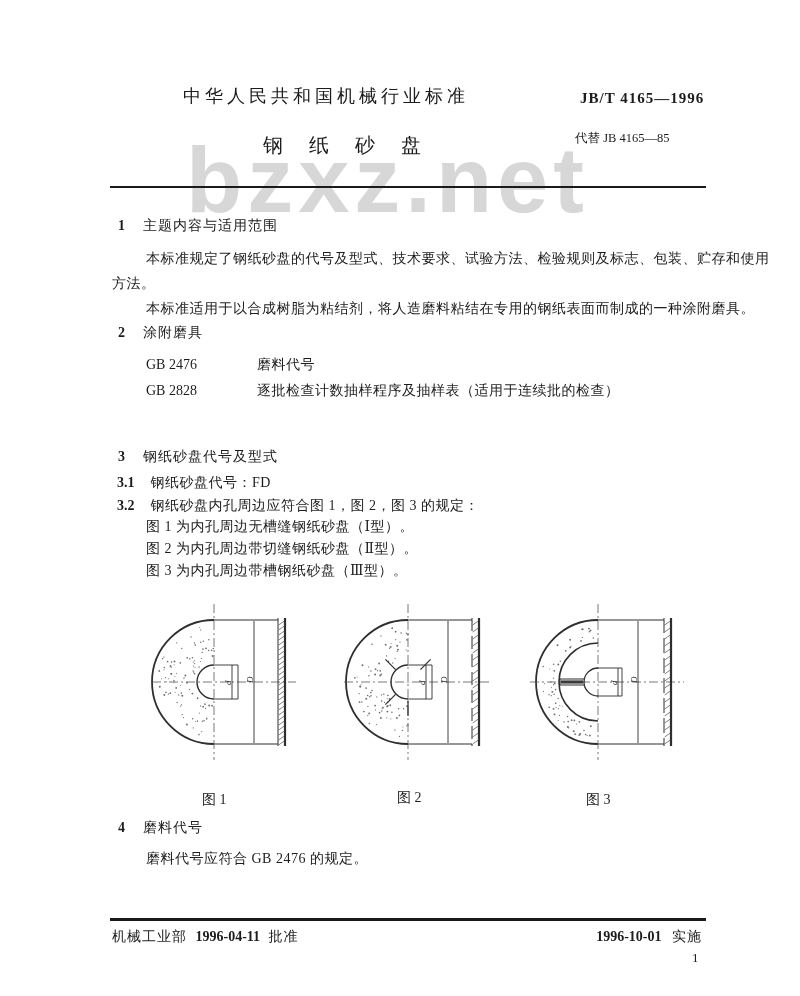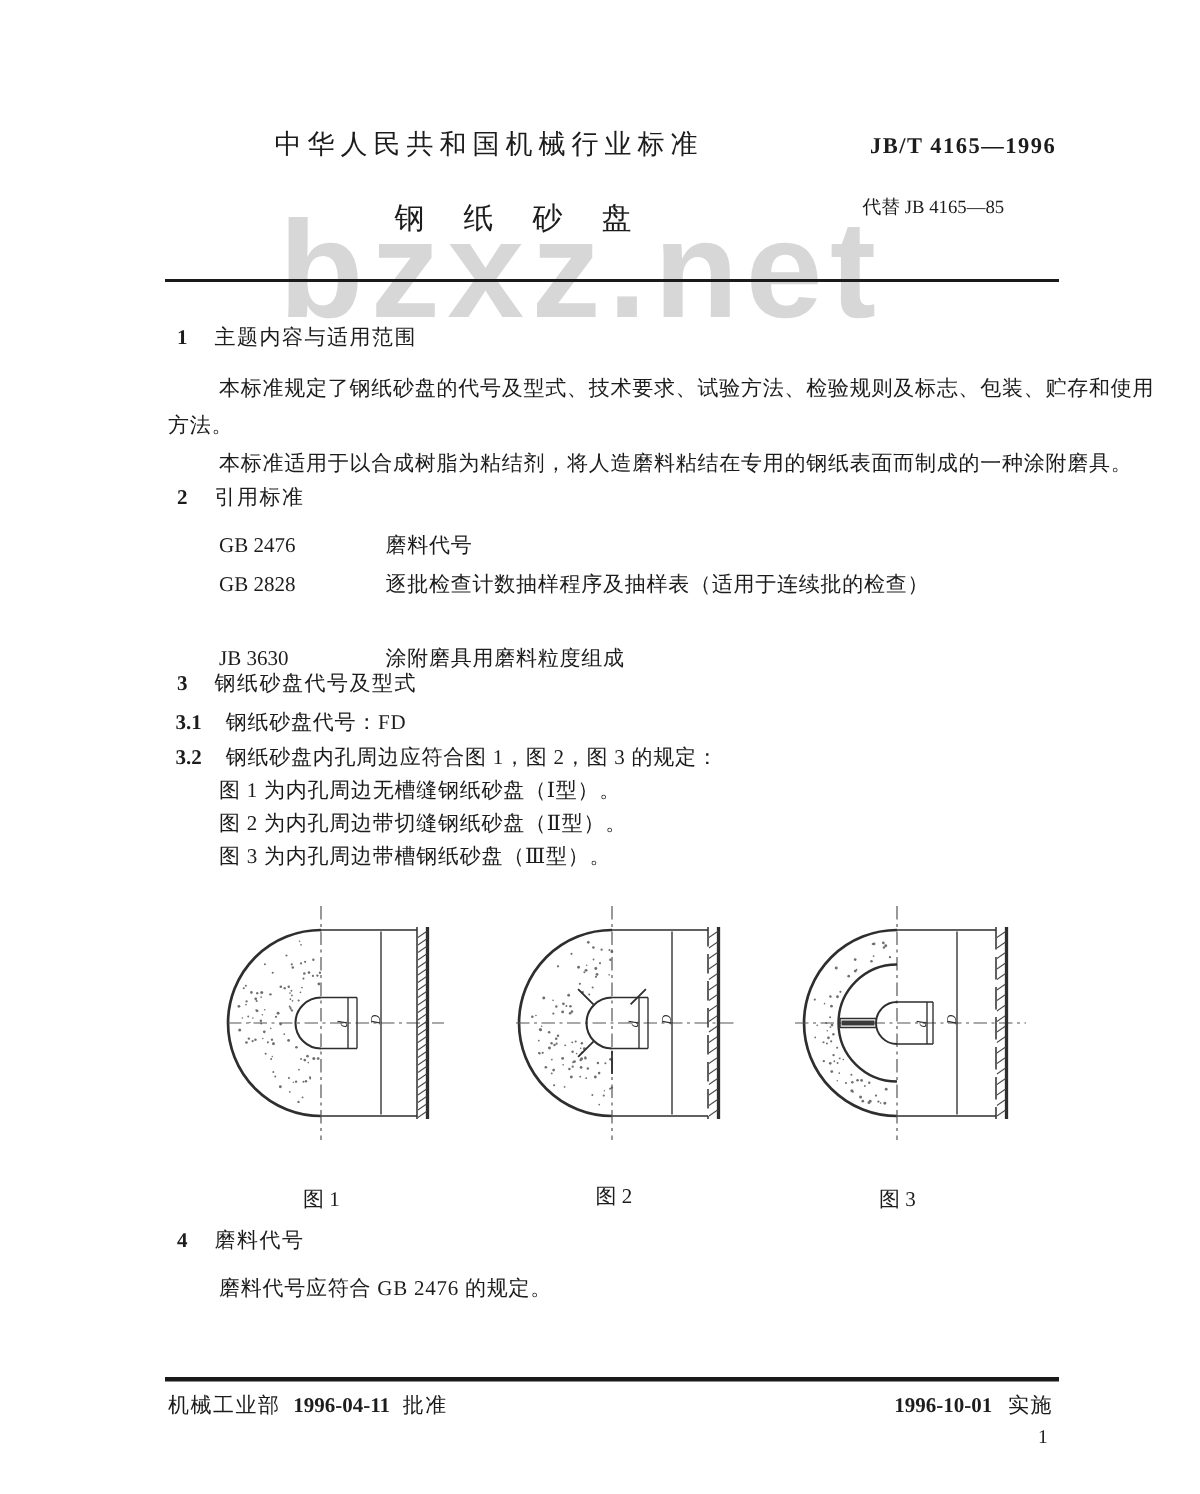--- a/index.html
+++ b/index.html
@@ -56,33 +56,29 @@
     <div class="abs" style="left:118px; top:216px;">
       <span class="sec-num">1</span>
       <span class="sec-title" style="margin-left:14px;">主题内容与适用范围</span>
     </div>
     <div class="abs body-text" style="left:146px; top:250px;">本标准规定了钢纸砂盘的代号及型式、技术要求、试验方法、检验规则及标志、包装、贮存和使用</div>
     <div class="abs body-text" style="left:112px; top:275px;">方法。</div>
     <div class="abs body-text" style="left:146px; top:300px;">本标准适用于以合成树脂为粘结剂，将人造磨料粘结在专用的钢纸表面而制成的一种涂附磨具。</div>
 
     <div class="abs" style="left:118px; top:323px;">
       <span class="sec-num">2</span>
-      <span class="sec-title" style="margin-left:14px;">引用标准</span>
+      <span class="sec-title" style="margin-left:14px;">涂附磨具</span>
     </div>
     <div class="abs" style="left:146px; top:355px;">
       <span class="ref-code">GB 2476</span>
       <span class="ref-name">磨料代号</span>
     </div>
     <div class="abs" style="left:146px; top:381px;">
       <span class="ref-code">GB 2828</span>
       <span class="ref-name">逐批检查计数抽样程序及抽样表（适用于连续批的检查）</span>
-    </div>
-    <div class="abs" style="left:146px; top:430px;">
-      <span class="ref-code">JB 3630</span>
-      <span class="ref-name">涂附磨具用磨料粒度组成</span>
     </div>
 
     <div class="abs" style="left:118px; top:447px;">
       <span class="sec-num">3</span>
       <span class="sec-title" style="margin-left:14px;">钢纸砂盘代号及型式</span>
     </div>
     <div class="abs" style="left:117px; top:473px;">
       <span class="sec-num">3.1</span>
       <span class="body-text" style="margin-left:12px;margin-top:24px;">钢纸砂盘代号：FD</span>
     </div>

